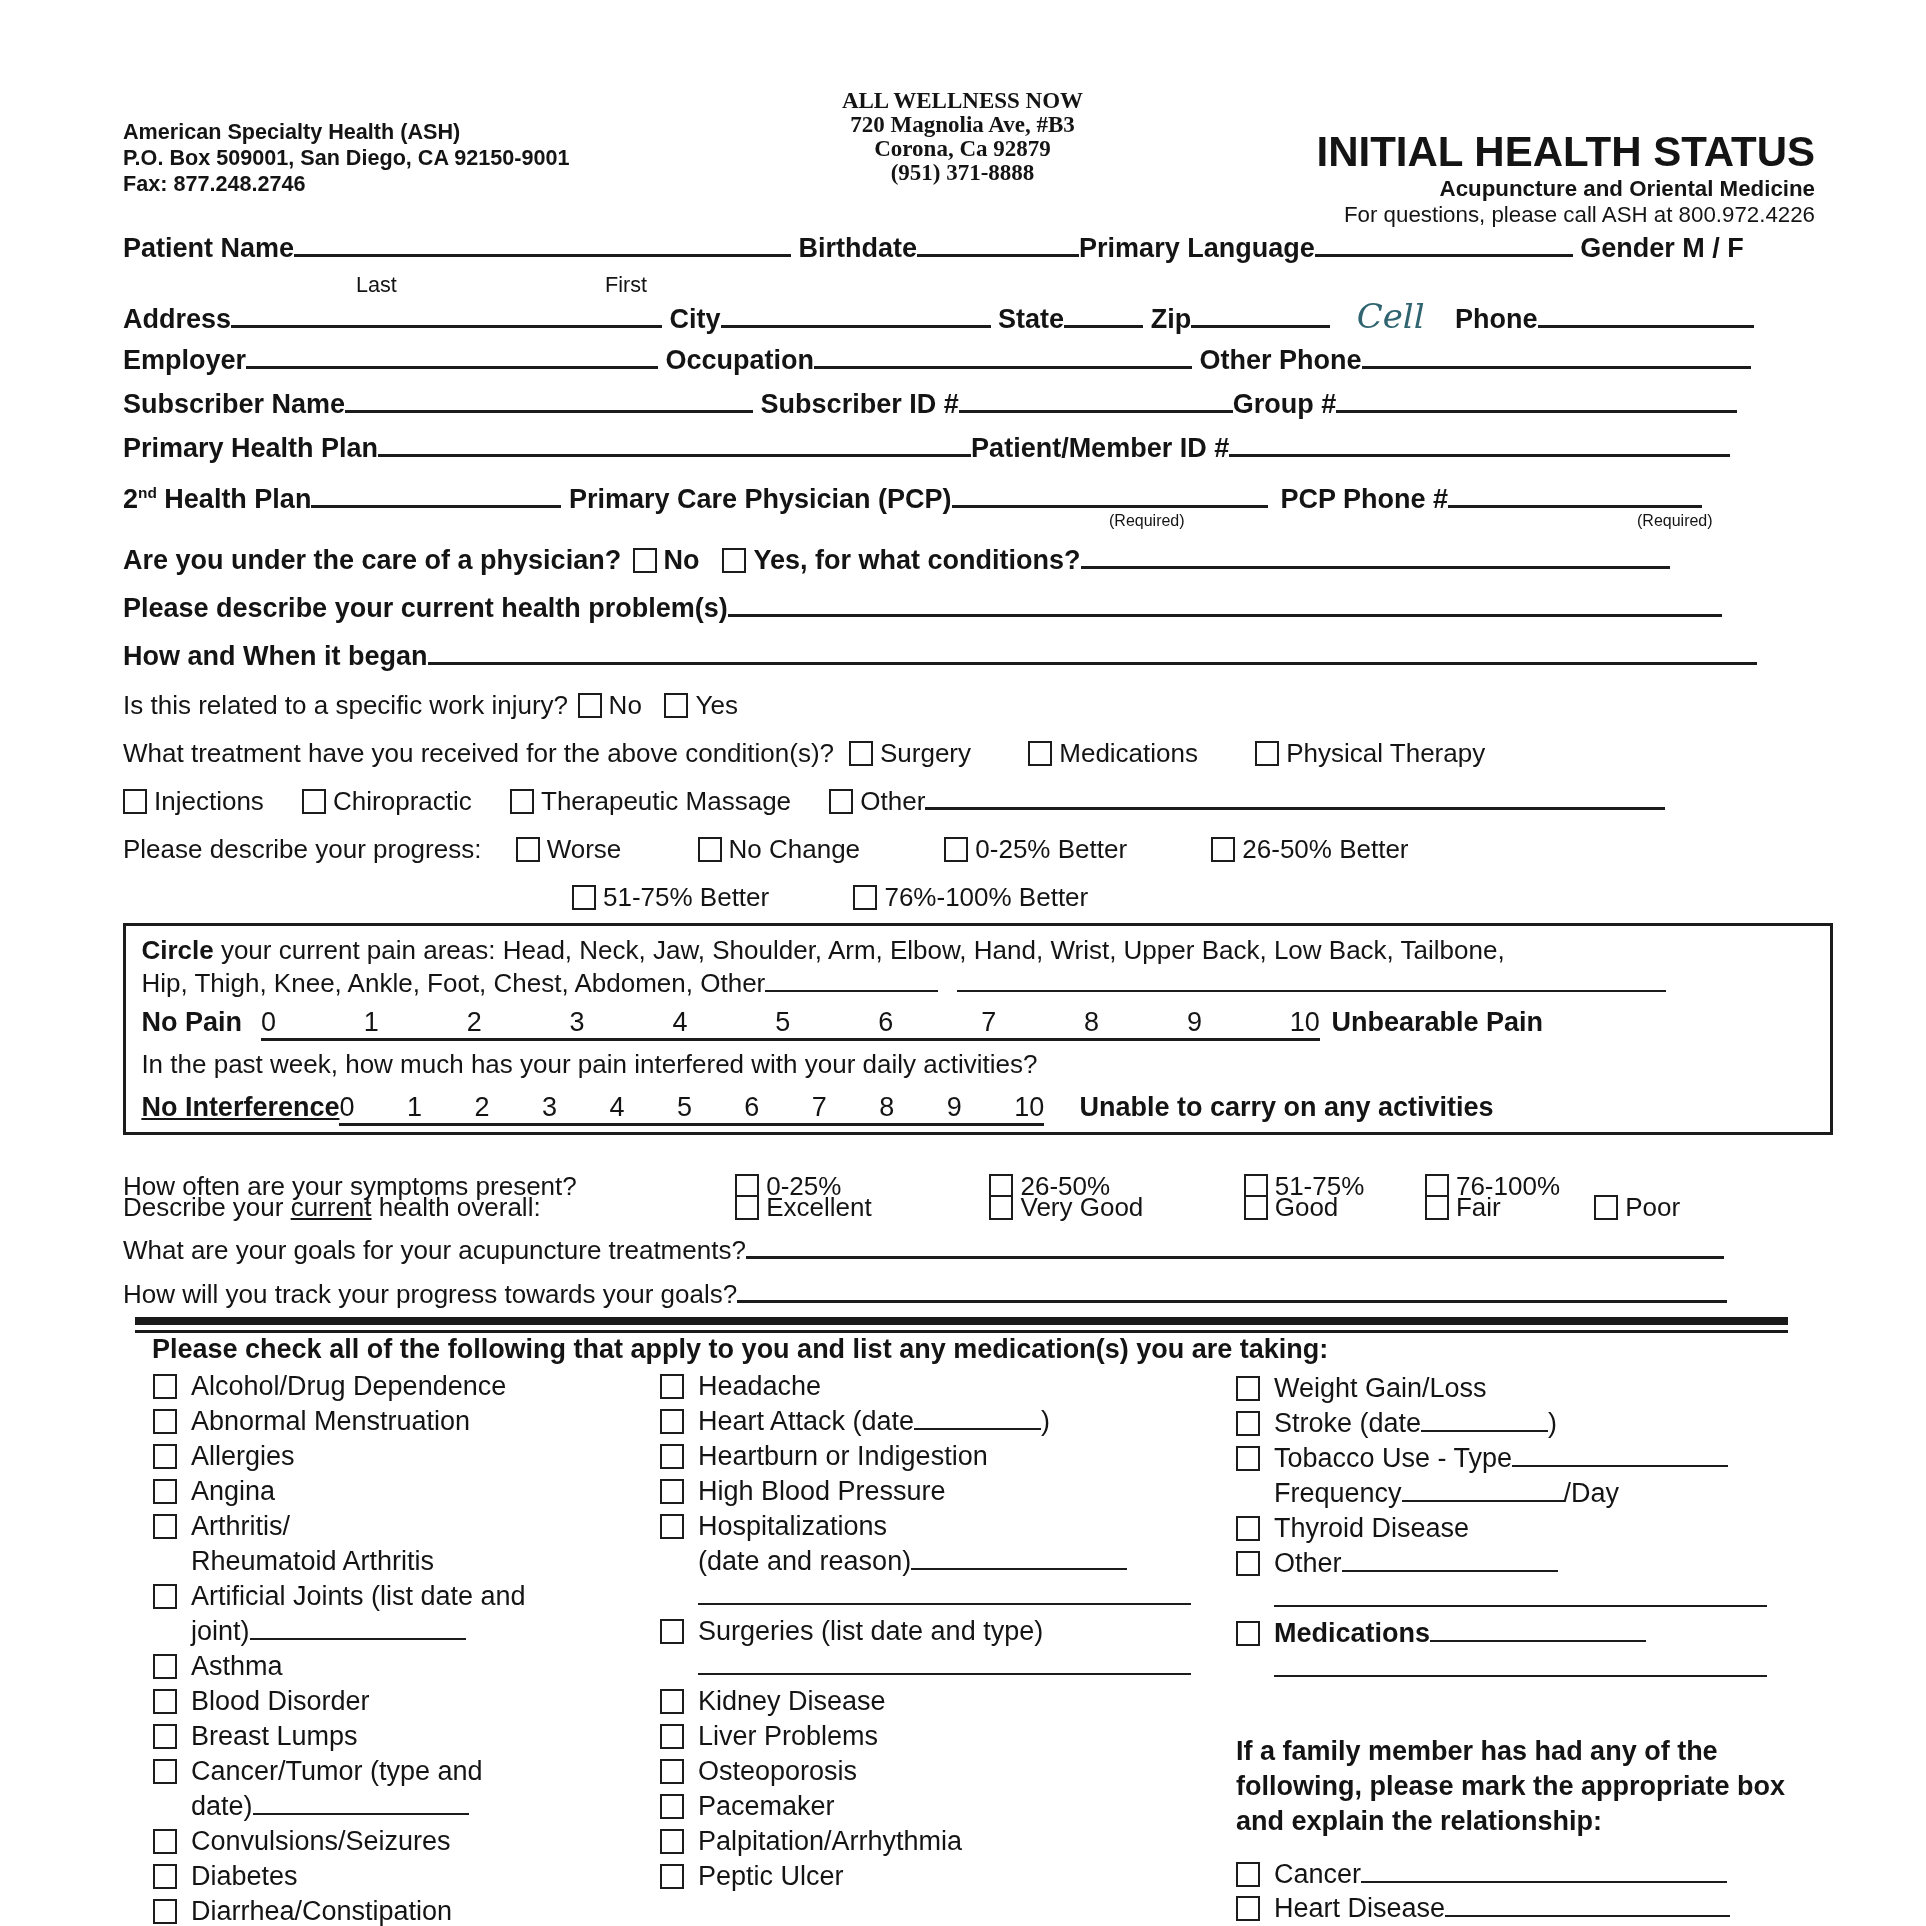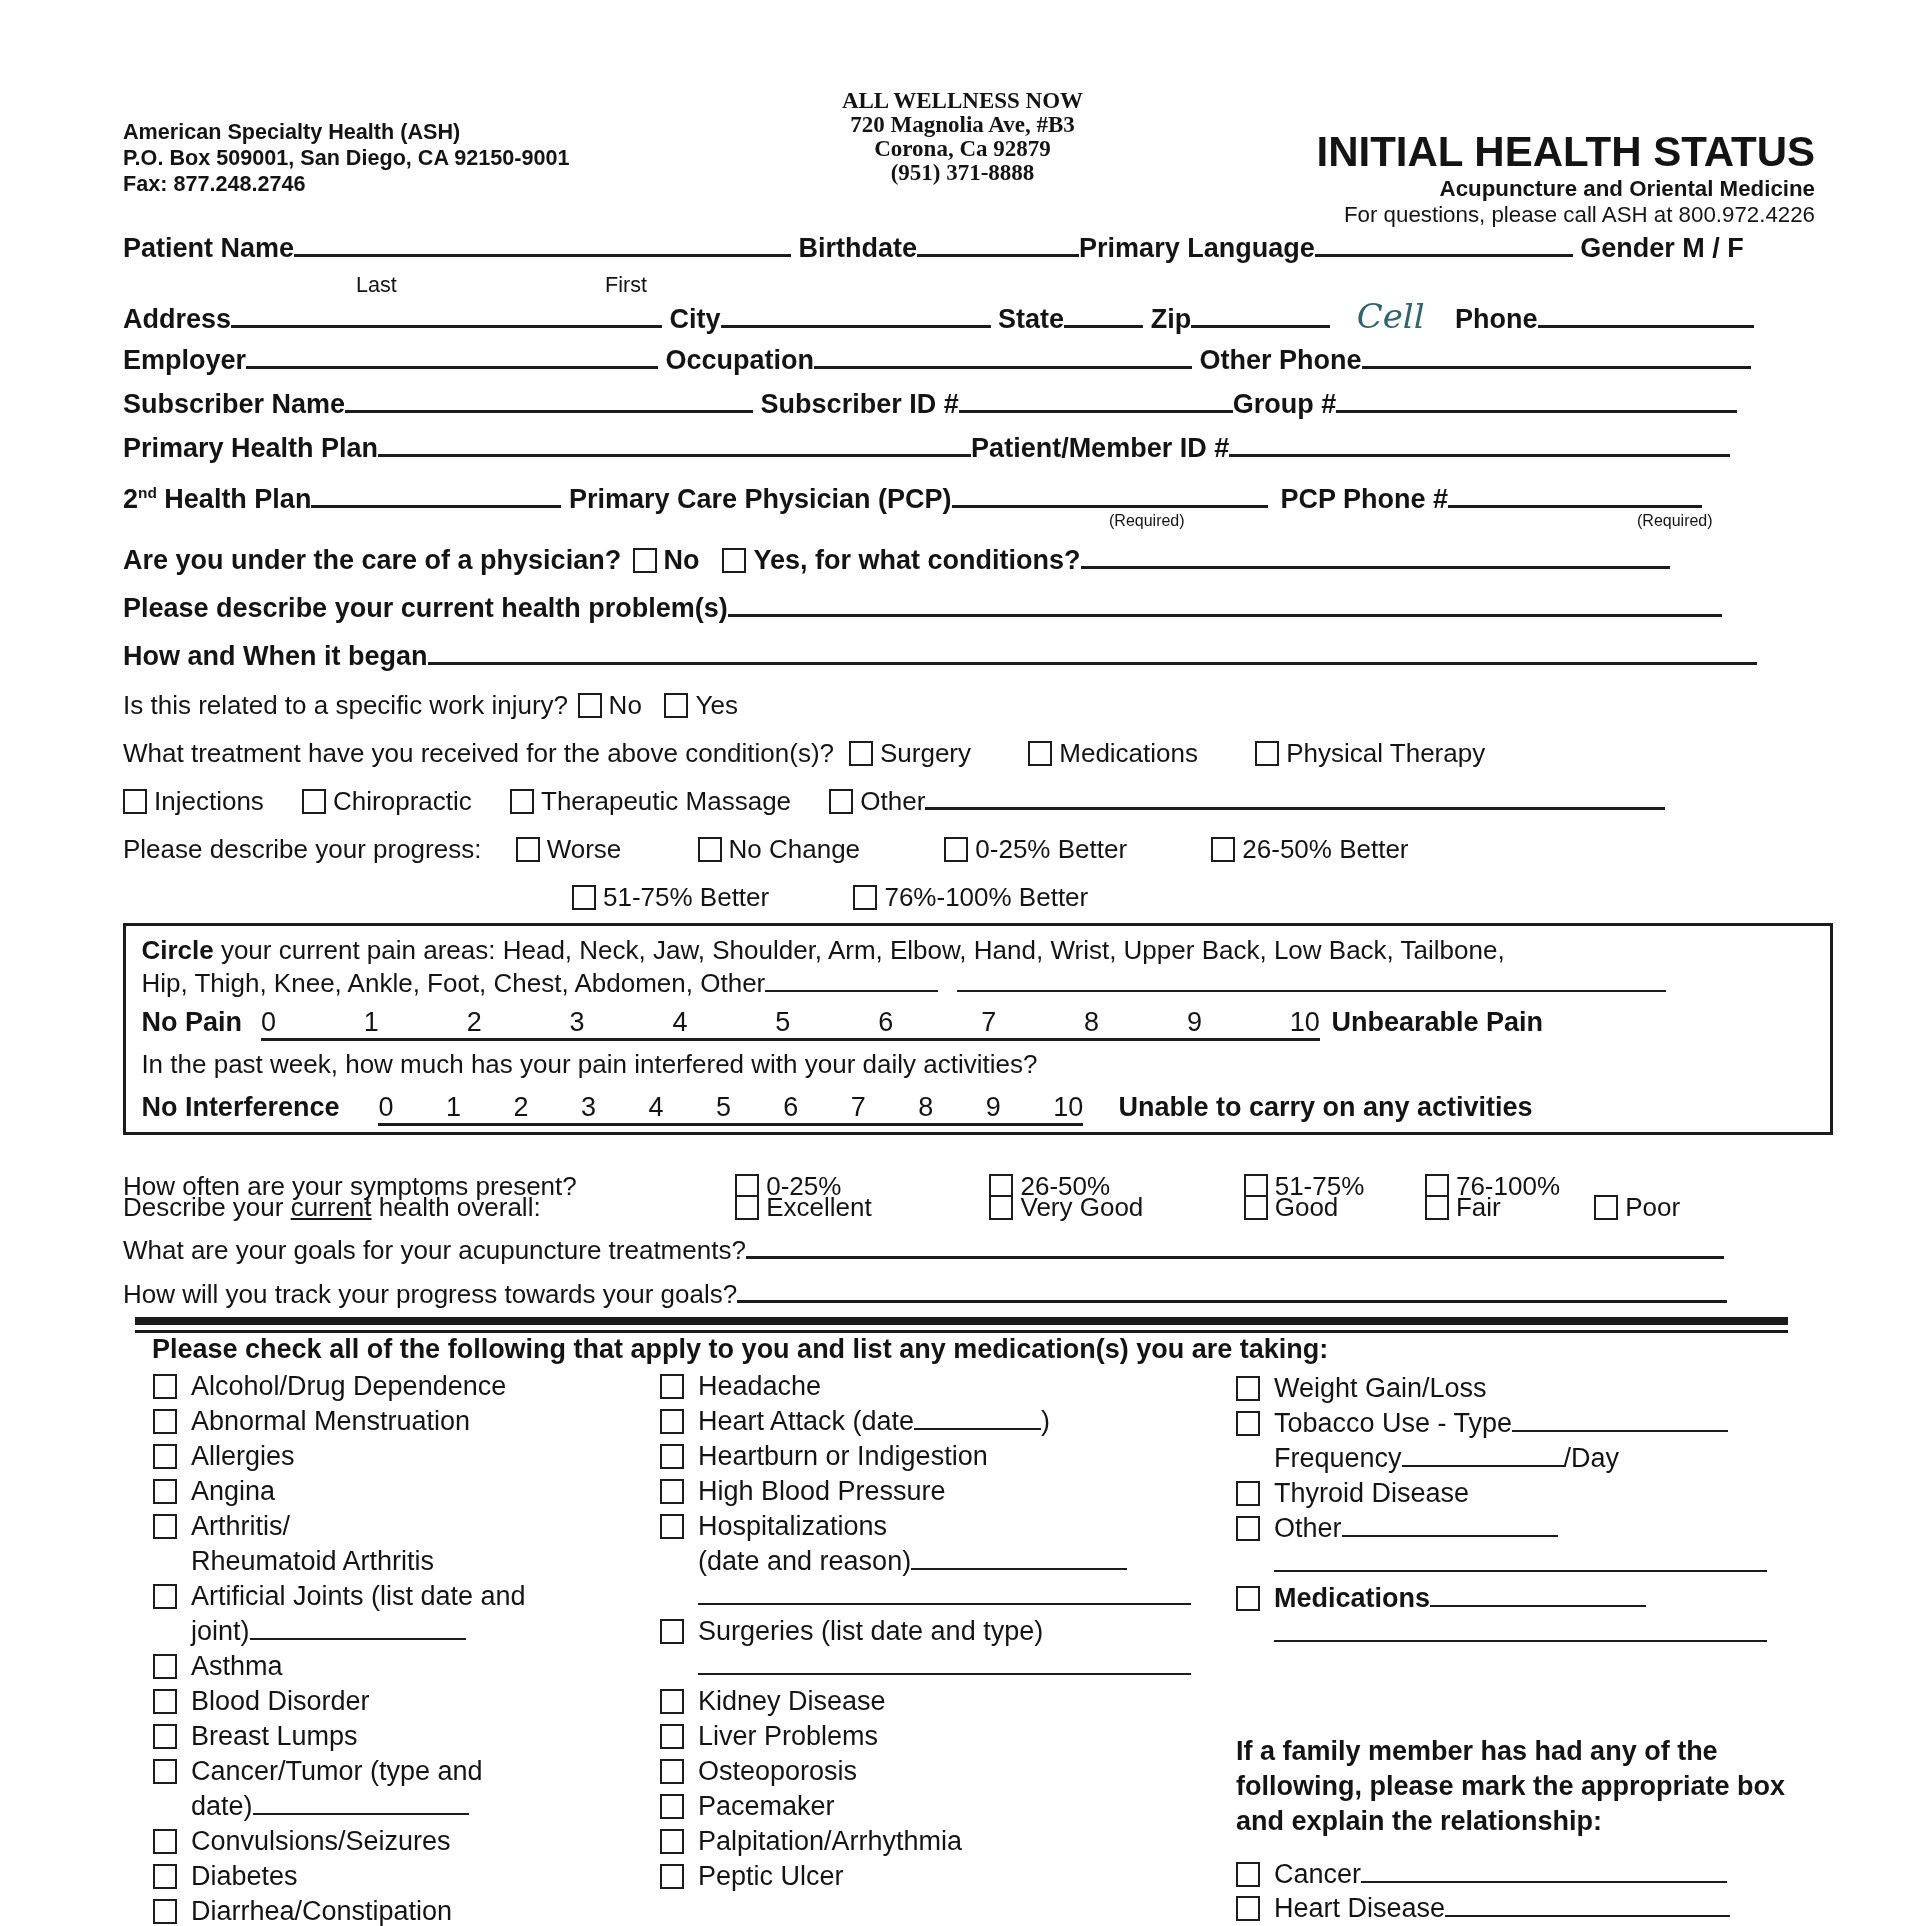--- a/index.html
+++ b/index.html
@@ -143,21 +143,21 @@
         <span>5</span>
         <span>6</span>
         <span>7</span>
         <span>8</span>
         <span>9</span>
         <span>10</span>
       </span><span class="b" style="margin-left:11.6px;">Unbearable Pain</span>
   </div>
   <div class="abs" style="left:15.4px;top:123px;font-size:26px;">In the past week, how much has your pain interfered with your daily activities?</div>
   <div class="abs" style="left:15.4px;top:166px;font-size:27px;white-space:nowrap;">
-    <span class="b" style="margin-right:39px;">No Interference</span><span id="interference-scale" style="display: inline-flex; border-bottom: 3.1px solid rgb(28, 28, 28); width: 705px; justify-content: space-between;">
+    <span class="b" style="text-decoration:underline;">No Interference</span><span id="interference-scale" style="display: inline-flex; border-bottom: 3.1px solid rgb(28, 28, 28); width: 705px; justify-content: space-between;">
         <span>0</span>
         <span>1</span>
         <span>2</span>
         <span>3</span>
         <span>4</span>
         <span>5</span>
         <span>6</span>
         <span>7</span>
         <span>8</span>
         <span>9</span>
@@ -227,20 +227,21 @@
     <div class="it"><span class="cb" style="margin-right: 14px;"></span><span>Kidney Disease</span></div>
     <div class="it"><span class="cb" style="margin-right: 14px;"></span><span>Liver Problems</span></div>
     <div class="it"><span class="cb" style="margin-right: 14px;"></span><span>Osteoporosis</span></div>
     <div class="it"><span class="cb" style="margin-right: 14px;"></span><span>Pacemaker</span></div>
     <div class="it"><span class="cb" style="margin-right: 14px;"></span><span>Palpitation/Arrhythmia</span></div>
     <div class="it"><span class="cb" style="margin-right: 14px;"></span><span>Peptic Ulcer</span></div>
     <div class="it"></div>
   </div>
 <div class="col" id="col3" style="left:1236px;top:1371px;width:597px;">
     <div class="it"><span class="cb" style="margin-right: 14px;"></span><span>Weight Gain/Loss</span></div>
+    <div class="it"><span class="cb" style="margin-right: 14px;"></span><span>Stroke (date</span><span class="line" style="border-bottom-width: 2.7px; width: 127px;"></span><span>)</span></div>
     <div class="it"><span class="cb" style="margin-right: 14px;"></span><span>Tobacco Use - Type</span><span class="line" style="border-bottom-width: 2.7px; width: 216px;"></span></div>
     <div class="it indent"><span>Frequency</span><span class="line" style="border-bottom-width: 2.7px; width: 162px;"></span><span>/Day</span></div>
     <div class="it"><span class="cb" style="margin-right: 14px;"></span><span>Thyroid Disease</span></div>
     <div class="it"><span class="cb" style="margin-right: 14px;"></span><span>Other</span><span class="line" style="border-bottom-width: 2.7px; width: 216px;"></span></div>
     <div class="it indent"><span></span><span class="line" style="border-bottom-width: 2.7px; width: 493px;"></span></div>
     <div class="it"><span class="cb" style="margin-right: 14px;"></span><span style="font-weight: bold;">Medications</span><span class="line" style="border-bottom-width: 2.7px; width: 216px;"></span></div>
     <div class="it indent"><span></span><span class="line" style="border-bottom-width: 2.7px; width: 493px;"></span></div>
   </div>
 
 <div class="abs" style="left:1236px;top:1734px;font-size:27px;line-height:35px;font-weight:bold;">

